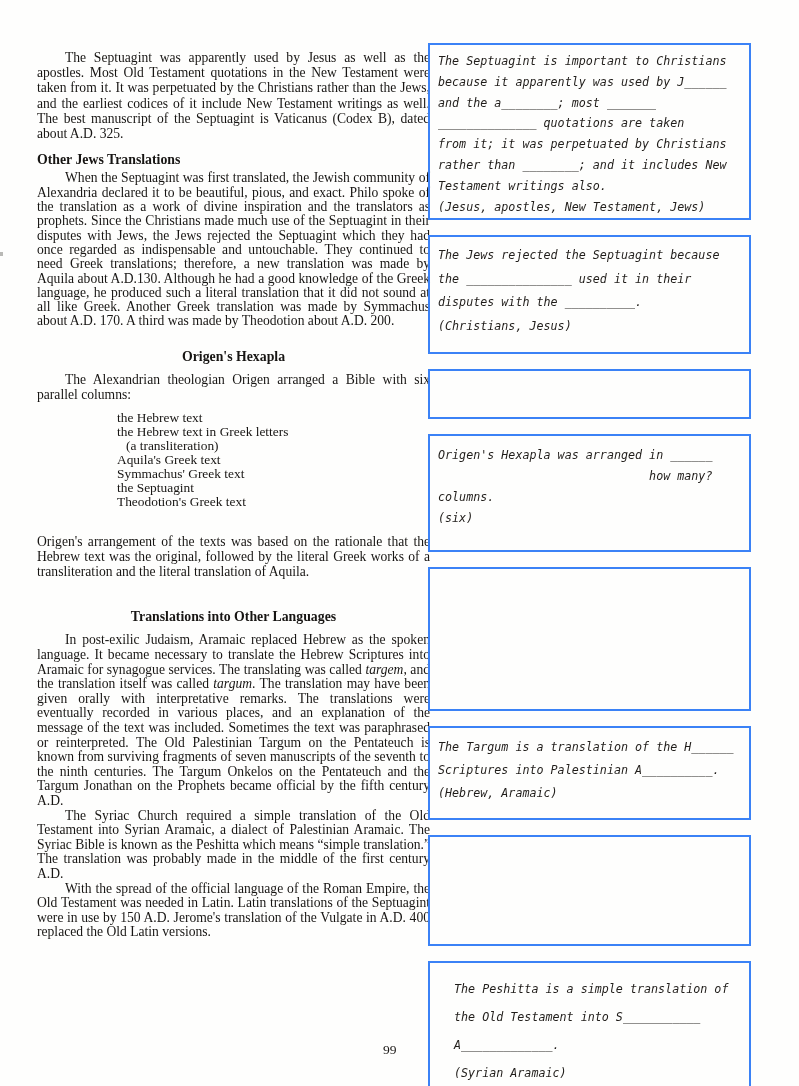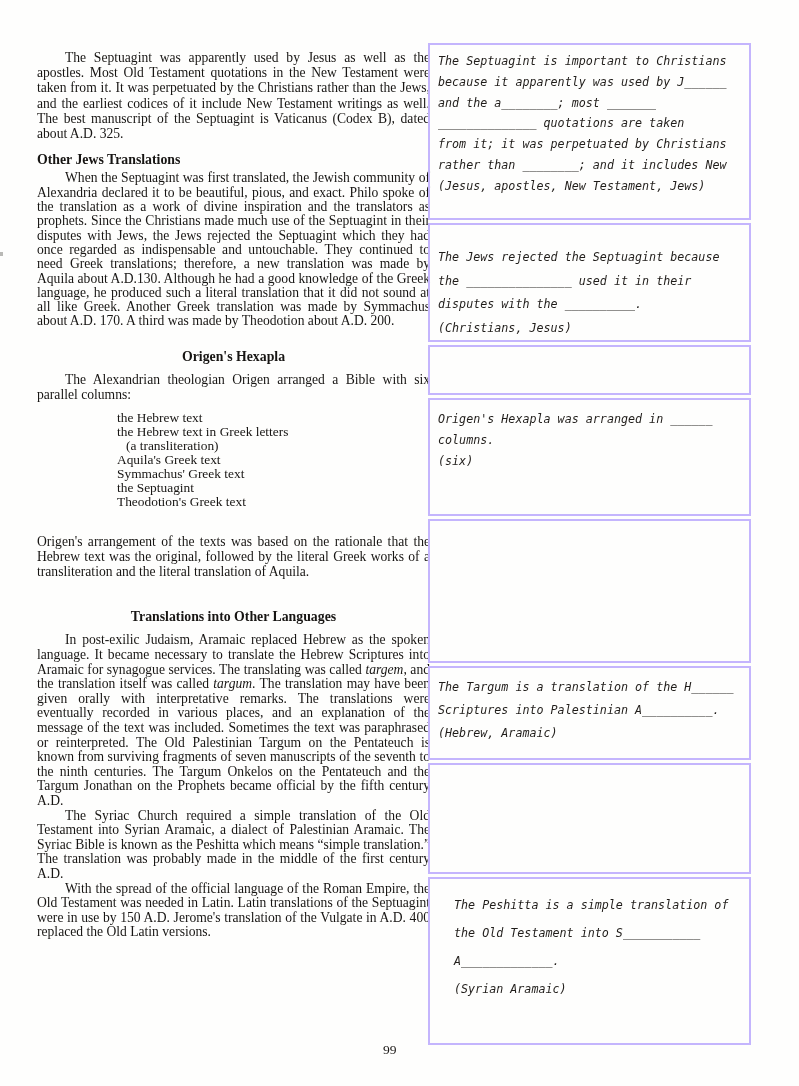--- a/index.html
+++ b/index.html
@@ -29,28 +29,28 @@
   .p-rationale { margin-top:25px !important; }
   .em { font-style:italic; }
   .pagenum {
     position:absolute; left:383px; top:1042px;
     font-family:"Liberation Serif", serif; font-size:13.5px; color:#1a1715;
   }
   .artifact { position:absolute; left:0; top:252px; width:3px; height:4px; background:#b9b9b6; }
   
   .rightcol { position:absolute; left:428px; top:43px; width:323px; }
   .box {
-    box-sizing:border-box; border:2px solid #c4b5fd; margin-bottom:3px;
+    box-sizing:border-box; border:2px solid #3b82f6; margin-bottom:15px;
     padding:6px 6px 0 8px; overflow:hidden;
     font-family:"DejaVu Sans Mono", monospace; font-style:italic;
     font-size:11.7px; color:#201d1a;
   }
   .box .bline { white-space:pre; }
   .box:nth-child(1) { height:177px; line-height:20.8px; }
-  .box:nth-child(2) { height:119px; line-height:23.5px; padding-top:21px; }
+  .box:nth-child(2) { height:119px; line-height:23.5px; padding-top:7px; }
   .box:nth-child(3) { height:50px;  }
   .box:nth-child(4) { height:118px; line-height:21px; padding-top:9px; }
   .box:nth-child(5) { height:144px; }
   .box:nth-child(6) { height:94px;  line-height:23px; padding-top:8px; }
   .box:nth-child(7) { height:111px; }
   .box:nth-child(8) { height:168px; line-height:28px; padding-top:12px;padding-left:24px; }
 </style>
 </head>
 <body>
 
@@ -91,31 +91,33 @@
   </div>
 
   <div class="rightcol">
       <div class="box">
         <div class="bline">The Septuagint is important to Christians</div>
         <div class="bline">because it apparently was used by J______</div>
         <div class="bline">and the a________; most _______</div>
         <div class="bline">______________ quotations are taken</div>
         <div class="bline">from it; it was perpetuated by Christians</div>
         <div class="bline">rather than ________; and it includes New</div>
+        <div class="bline">Testament writings also.</div>
         <div class="bline">(Jesus, apostles, New Testament, Jews)</div>
       </div>
       <div class="box">
         <div class="bline">The Jews rejected the Septuagint because</div>
         <div class="bline">the _______________ used it in their</div>
         <div class="bline">disputes with the __________.</div>
         <div class="bline">(Christians, Jesus)</div>
       </div>
       <div class="box"></div>
       <div class="box">
         <div class="bline">Origen's Hexapla was arranged in ______</div>
+        <div class="bline">                              how many?</div>
         <div class="bline">columns.</div>
         <div class="bline"></div>
         <div class="bline">(six)</div>
       </div>
       <div class="box"></div>
       <div class="box">
         <div class="bline">The Targum is a translation of the H______</div>
         <div class="bline">Scriptures into Palestinian A__________.</div>
         <div class="bline"></div>
         <div class="bline">(Hebrew, Aramaic)</div>

